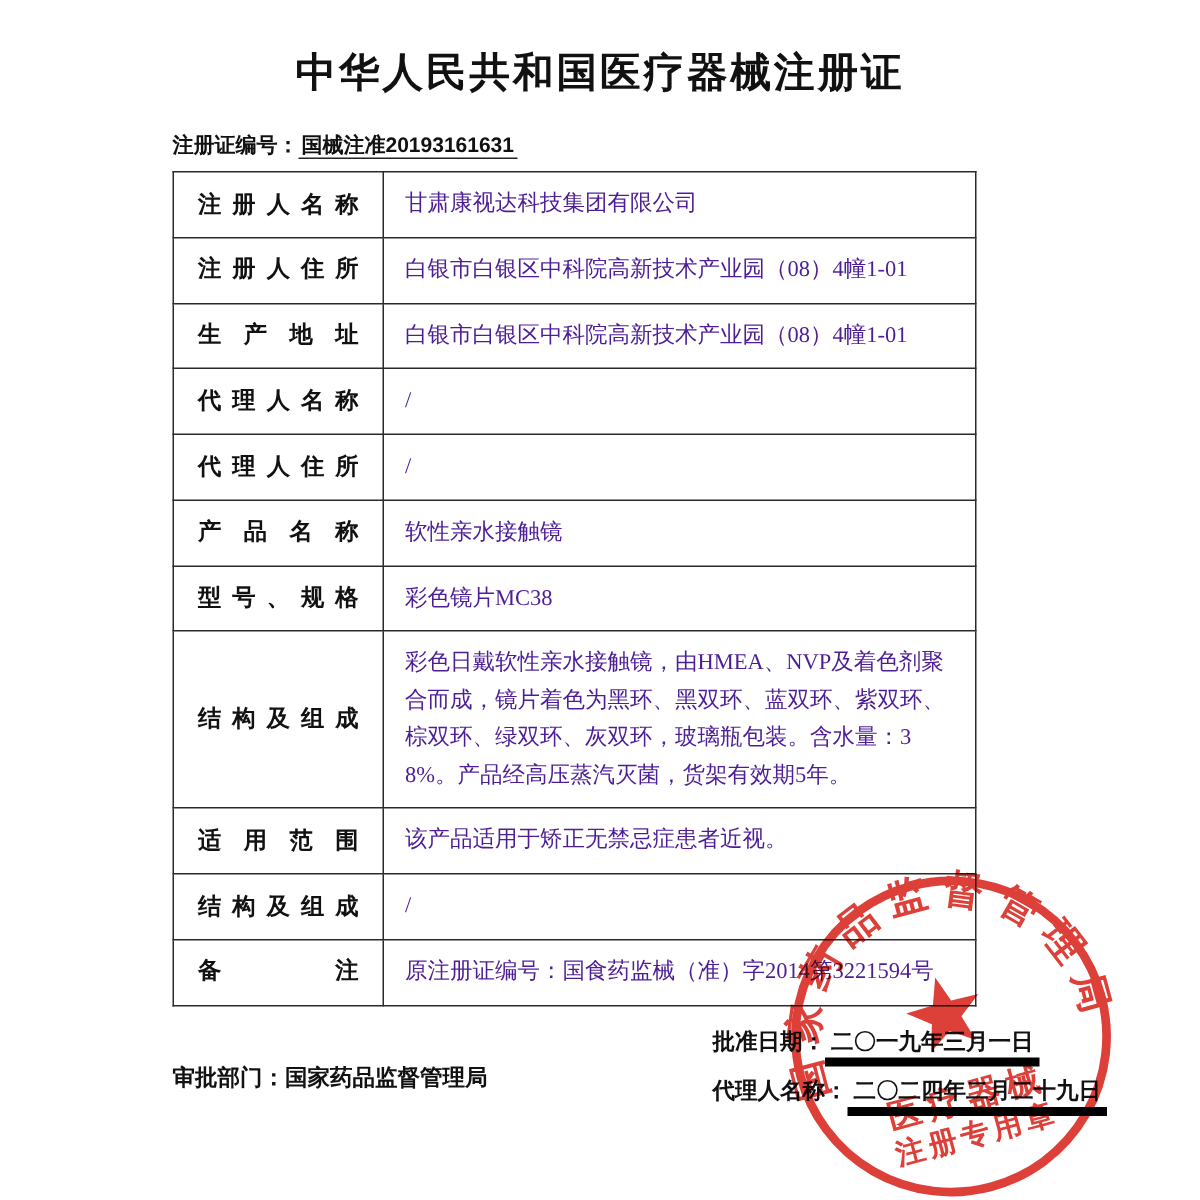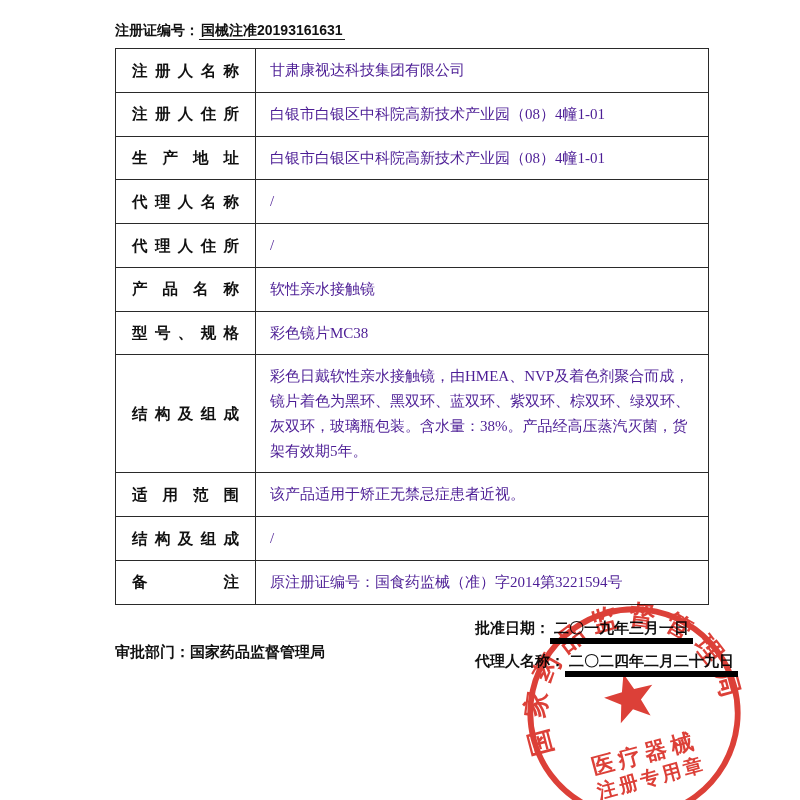--- a/index.html
+++ b/index.html
@@ -30,21 +30,21 @@
     font-family: "Liberation Sans", sans-serif;
     color: #111;
   }
   .regno-num {
     border-bottom: 1px solid #222;
     padding: 0 2px 1px 2px;
   }
 
   table.cert-table {
     margin-left: 115px;
-    width: 594px;
+    width: 536px;
     border-collapse: collapse;
     table-layout: fixed;
   }
   .cert-table td {
     border: 1px solid #2a2a2a;
     vertical-align: middle;
   }
   td.field-label {
     width: 140px;
     padding: 9px 16px;
@@ -113,20 +113,21 @@
     font-weight: bold;
     letter-spacing: 3px;
     fill: #d8261d;
   }
 </style>
 </head>
 <body>
 
 <div class="page">
 
+  <h1 class="title">中华人民共和国医疗器械注册证</h1>
 
   <div class="regno">
     <span>注册证编号：</span><span class="regno-num">国械注准20193161631</span>
   </div>
 
   <table class="cert-table">
     <tbody>
   <tr>
     <td class="field-label">注册人名称</td>
     <td class="field-value">甘肃康视达科技集团有限公司</td>

